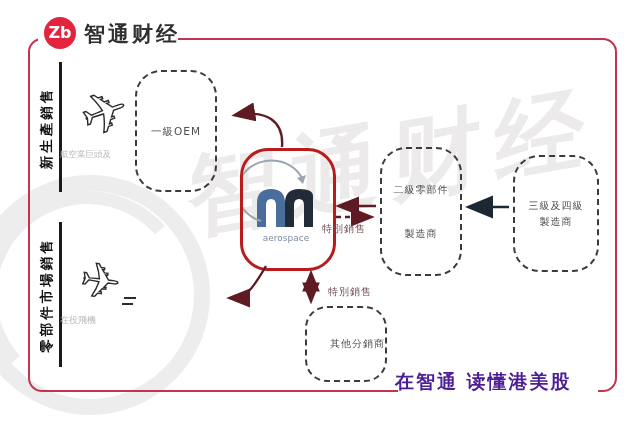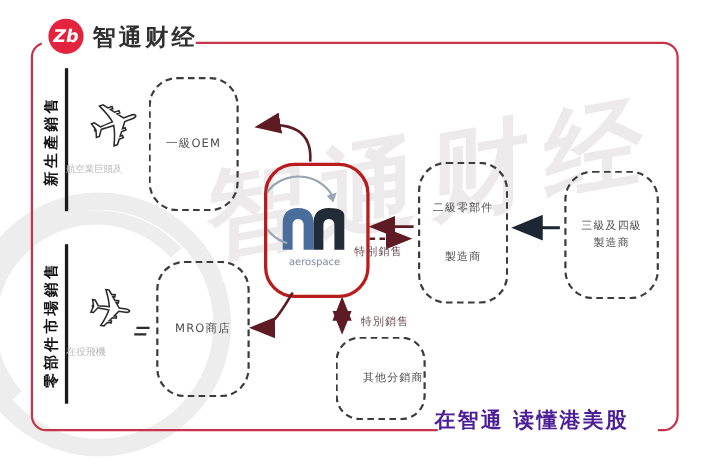--- a/index.html
+++ b/index.html
@@ -16,35 +16,35 @@
   
   .frame{left:28px;top:38px;width:585px;height:350px;border:2px solid #c5344a;
          border-radius:14px;z-index:1;}
   .patch{background:#fff;z-index:2;}
   .patch-top{left:38px;top:33px;width:140px;height:11px;}
   .patch-bottom{left:398px;top:381px;width:200px;height:12px;}
 
   
   .logo-circle{left:44px;top:17px;width:32px;height:32px;border-radius:50%;
                background:#e2243f;z-index:3;display:flex;align-items:center;justify-content:center;}
-  .logo-glyph{color:#fff;font-size:16px;font-weight:bold;font-style:italic;line-height:1;}
+  .logo-glyph{color:#fff;font-size:16px;font-weight:bold;line-height:1;}
   .brand{left:84px;top:20px;z-index:3;font-size:21px;font-weight:bold;color:#2f2f2f;
          letter-spacing:3px;}
 
   
   .vlabel{z-index:3;font-size:13.5px;font-weight:bold;color:#111;letter-spacing:3px;
           text-align:center;transform:rotate(-90deg);}
   .vlabel1{left:-18px;top:119px;width:130px;height:18px;}
   .vlabel2{left:-33px;top:286px;width:160px;height:18px;}
   .vline{width:2.5px;background:#1a1a1a;z-index:3;}
   .vline1{left:59px;top:62px;height:130px;}
   .vline2{left:59px;top:222px;height:145px;}
   .caption{z-index:3;text-align:left;color:#b8b8b8;font-size:8.5px;line-height:1.5;}
   .caption1{left:60px;top:148px;width:90px;}
-  .caption2{left:60px;top:314px;width:86px;font-size:9px;font-family:Liberation Serif, serif;}
+  .caption2{left:60px;top:314px;width:86px;font-size:9px;}
   .plane{z-index:3;}
 
   
   .node{border:2px dashed #3b3b3b;border-radius:26px;z-index:3;display:flex;
         flex-direction:column;align-items:center;justify-content:center;
         font-size:10.5px;color:#4f4f4f;letter-spacing:1px;line-height:1.6;text-align:center;}
   .node-oem{left:135px;top:70px;width:78px;height:118px;}
   .node-mro{left:142px;top:237px;width:81px;height:120px;}
   .node-tier2{left:380px;top:147px;width:78px;height:125px;font-size:10px;gap:28px;}
   .node-tier34{left:513px;top:155px;width:82px;height:113px;font-size:10px;justify-content:center;}
@@ -95,23 +95,20 @@
   </div>
   <svg class="abs plane" style="left:60px;top:252px;" width="86" height="66">
     <text x="40" y="46" font-size="48" text-anchor="middle" fill="#ffffff" stroke="#2b2b2b" stroke-width="1.4" transform="rotate(8 40 33)" font-family="DejaVu Sans, sans-serif">✈</text>
     <path d="M64 46 h12 M62 52 h11" stroke="#2b2b2b" stroke-width="2"></path>
   </svg>
   <div class="abs caption caption2">在役飛機</div>
 
   <div class="abs node node-oem">
     <div>一級OEM</div>
   </div>
-  <div class="abs node node-mro">
-    <div>MRO商店</div>
-  </div>
   <div class="abs node node-tier2">
     <div>二級零部件</div>
     <div>製造商</div>
   </div>
   <div class="abs node node-tier34">
     <div>三級及四級</div>
     <div>製造商</div>
   </div>
   <div class="abs node node-other">
     <div>其他分銷商</div>

